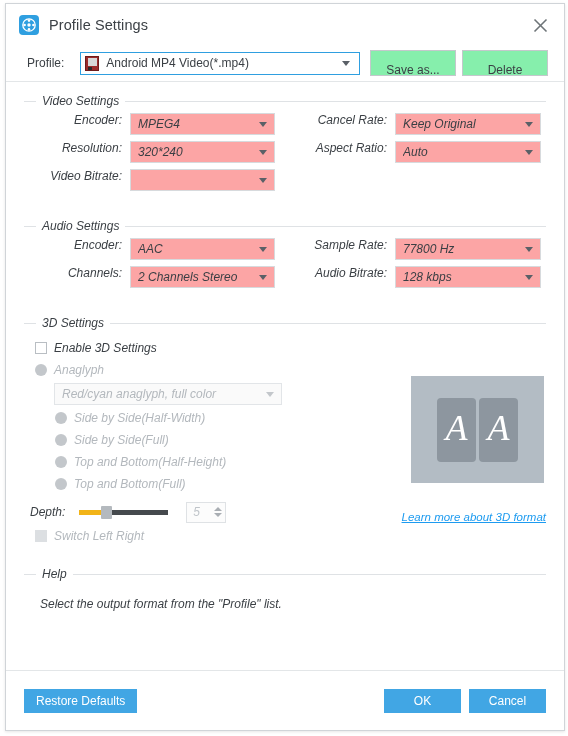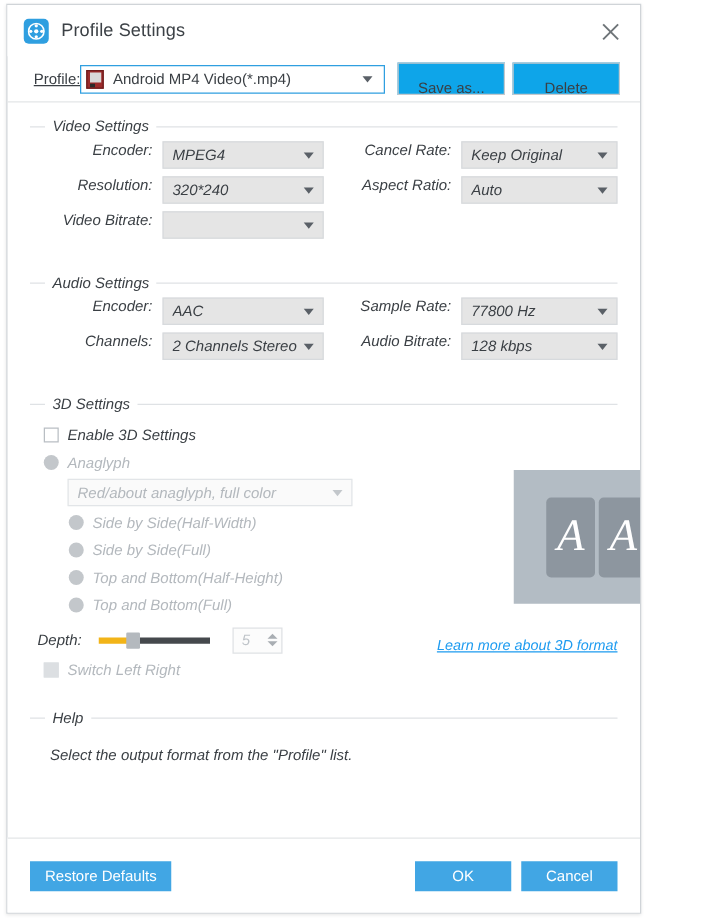--- a/index.html
+++ b/index.html
@@ -13,21 +13,21 @@
     font-family: "Liberation Sans", sans-serif;
     font-size: 12px;
     color: #3a3f44;
     overflow: hidden;
   }
 
   .dialog {
     position: absolute;
     left: 5px;
     top: 3px;
-    width: 508px;
+    width: 560px;
     height: 728px;
     background: #ffffff;
     border: 1px solid #d0d4d8;
     box-sizing: border-box;
     box-shadow: 0 1px 3px rgba(0,0,0,0.10);
     display: flex;
     flex-direction: column;
   }
 
   
@@ -71,22 +71,21 @@
   .profile-row {
     flex: 0 0 36px;
     display: flex;
     align-items: center;
     padding: 0 16px 0 21px;
     box-sizing: border-box;
   }
   .profile-label {
     font-size: 12px;
     color: #3a3f44;
-    margin-right: 0;
-    text-decoration: underline;
+    margin-right: 16px;
   }
   .profile-combo {
     flex: 1 1 auto;
     height: 23px;
     border: 1px solid #2f9fe0;
     background: #fff;
     display: flex;
     align-items: center;
     padding: 0 4px 0 4px;
     box-sizing: border-box;
@@ -130,21 +129,21 @@
     border-left: 4.5px solid transparent;
     border-right: 4.5px solid transparent;
     border-top: 5px solid #5a6067;
     flex: 0 0 auto;
     margin-right: 5px;
   }
   .pushbtn {
     height: 23px;
     min-width: 86px;
     border: 1px solid #c4c8cc;
-    background: #0ea5e9;
+    background: #86efac;
     color: #3a3f44;
     font-size: 12px;
     font-family: "Liberation Sans", sans-serif;
     cursor: pointer;
     padding: 12px 8px;
     box-sizing: border-box;
     margin-left: 6px;
   }
   .pushbtn:first-of-type { margin-left: 0; }
 
@@ -202,21 +201,21 @@
     text-align: right;
     flex: 0 0 auto;
     padding-right: 8px;
   }
   .col-left .field-label { width: 98px; }
   .col-right .field-label { width: 102px; }
 
   .combo {
     height: 22px;
     border: 1px solid #d7dadd;
-    background: #e5e5e5;
+    background: #fca5a5;
     display: flex;
     align-items: center;
     box-sizing: border-box;
     padding: 0 5px 0 7px;
     cursor: pointer;
     position: relative;
   }
   .col-left .combo { width: 145px; }
   .col-right .combo { width: 146px; }
   .combo-value {
@@ -583,21 +582,21 @@
             <span class="opt-label">Enable 3D Settings</span>
           </div>
 
           <div class="opt-row">
             <span class="radio"></span>
             <span class="opt-label disabled">Anaglyph</span>
           </div>
 
           <div class="anaglyph-combo-row">
             <div class="combo disabled">
-              <span class="combo-value">Red/about anaglyph, full color</span>
+              <span class="combo-value">Red/cyan anaglyph, full color</span>
               <span class="caret"></span>
             </div>
           </div>
 
 
           <div class="opt-row indent">
             <span class="radio"></span>
             <span class="opt-label disabled">Side by Side(Half-Width)</span>
           </div>
           <div class="opt-row indent">

